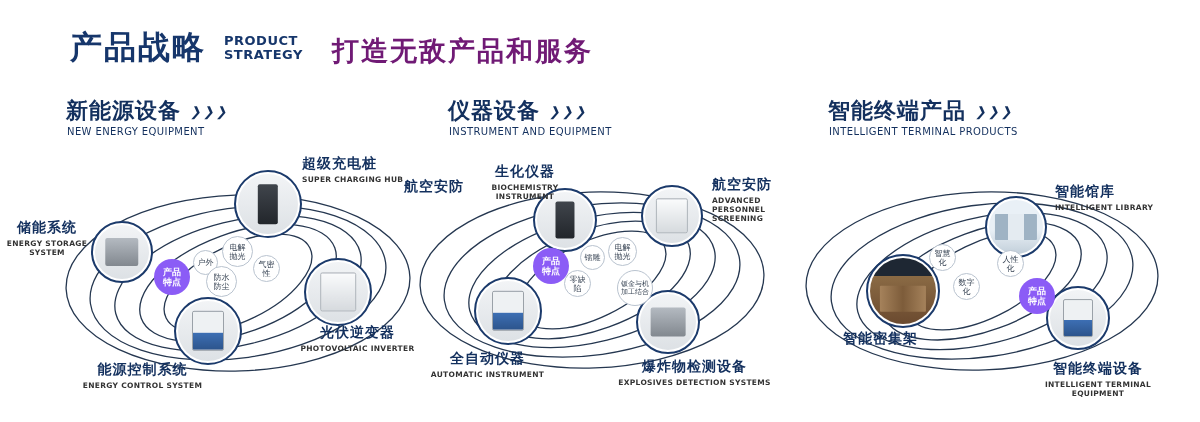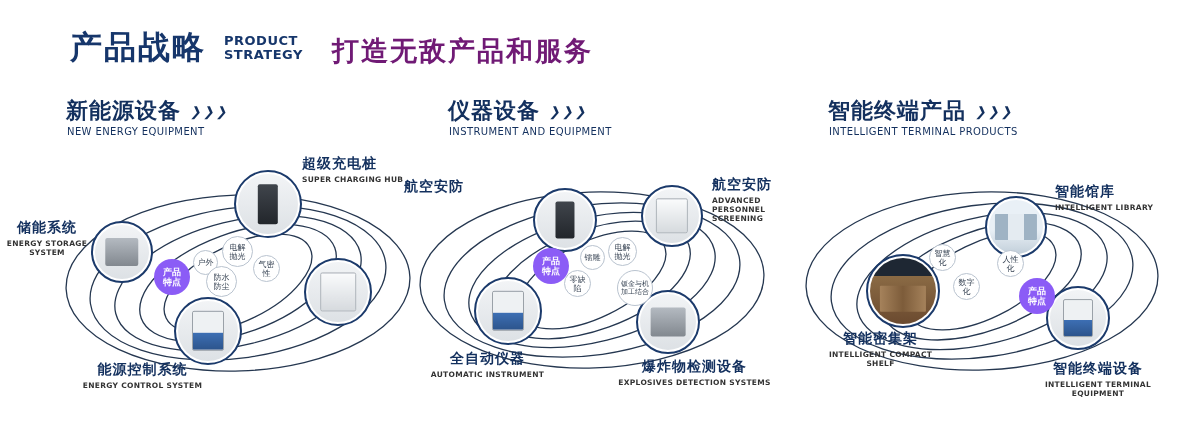--- a/index.html
+++ b/index.html
@@ -106,20 +106,24 @@
   <div class="bub" style="left:206px;top:266px;width:31px;height:31px;">防水防尘</div>
 
   <div class="plabel ta-c" style="left:2px;top:219px;width:90px;">
     <div class="cn">储能系统</div>
     <div class="en">ENERGY STORAGE SYSTEM</div>
   </div>
   <div class="plabel ta-l" style="left:302px;top:155px;width:130px;">
     <div class="cn">超级充电桩</div>
     <div class="en">SUPER CHARGING HUB</div>
   </div>
+  <div class="plabel ta-c" style="left:295px;top:324px;width:125px;">
+    <div class="cn">光伏逆变器</div>
+    <div class="en">PHOTOVOLTAIC INVERTER</div>
+  </div>
   <div class="plabel ta-c" style="left:75px;top:361px;width:135px;">
     <div class="cn">能源控制系统</div>
     <div class="en">ENERGY CONTROL SYSTEM</div>
   </div>
 
   <div class="sec-title" style="left:448px;top:96px;">
     <span class="cn">仪器设备</span>
     <span class="arrows">❯❯❯</span>
   </div>
   <div class="sec-sub" style="left:449px;top:126px;">INSTRUMENT AND EQUIPMENT</div>
@@ -146,20 +150,24 @@
   </div>
 
   <div class="feat" style="left:533px;top:248px;">产品特点</div>
   <div class="bub" style="left:580px;top:245px;width:25px;height:25px;">镭雕</div>
   <div class="bub" style="left:608px;top:237px;width:29px;height:29px;">电解抛光</div>
   <div class="bub" style="left:564px;top:270px;width:27px;height:27px;">零缺陷</div>
   <div class="bub" style="left:617px;top:270px;width:36px;height:36px;font-size:7px;line-height:8px;">钣金与机加工结合</div>
 
   <div class="side-label" style="left:404px;top:178px;">航空安防</div>
 
+  <div class="plabel ta-c" style="left:465px;top:163px;width:120px;">
+    <div class="cn">生化仪器</div>
+    <div class="en">BIOCHEMISTRY INSTRUMENT</div>
+  </div>
   <div class="plabel ta-l" style="left:712px;top:176px;width:95px;">
     <div class="cn">航空安防</div>
     <div class="en">ADVANCED PERSONNEL SCREENING</div>
   </div>
   <div class="plabel ta-c" style="left:425px;top:350px;width:125px;">
     <div class="cn">全自动仪器</div>
     <div class="en">AUTOMATIC INSTRUMENT</div>
   </div>
   <div class="plabel ta-c" style="left:612px;top:358px;width:165px;">
     <div class="cn">爆炸物检测设备</div>
@@ -194,20 +202,19 @@
   <div class="bub" style="left:929px;top:244px;width:27px;height:27px;">智慧化</div>
   <div class="bub" style="left:997px;top:250px;width:27px;height:27px;">人性化</div>
   <div class="bub" style="left:953px;top:273px;width:27px;height:27px;">数字化</div>
 
   <div class="plabel ta-l" style="left:1055px;top:183px;width:120px;">
     <div class="cn">智能馆库</div>
     <div class="en">INTELLIGENT LIBRARY</div>
   </div>
   <div class="plabel ta-c" style="left:818px;top:330px;width:125px;">
     <div class="cn">智能密集架</div>
-    <div class="en">INTELLIGENT COMPACT SHELF</div>
   </div>
   <div class="plabel ta-c" style="left:1018px;top:360px;width:160px;">
     <div class="cn">智能终端设备</div>
     <div class="en">INTELLIGENT TERMINAL EQUIPMENT</div>
   </div>
 
 </div>
 
 </body></html>

